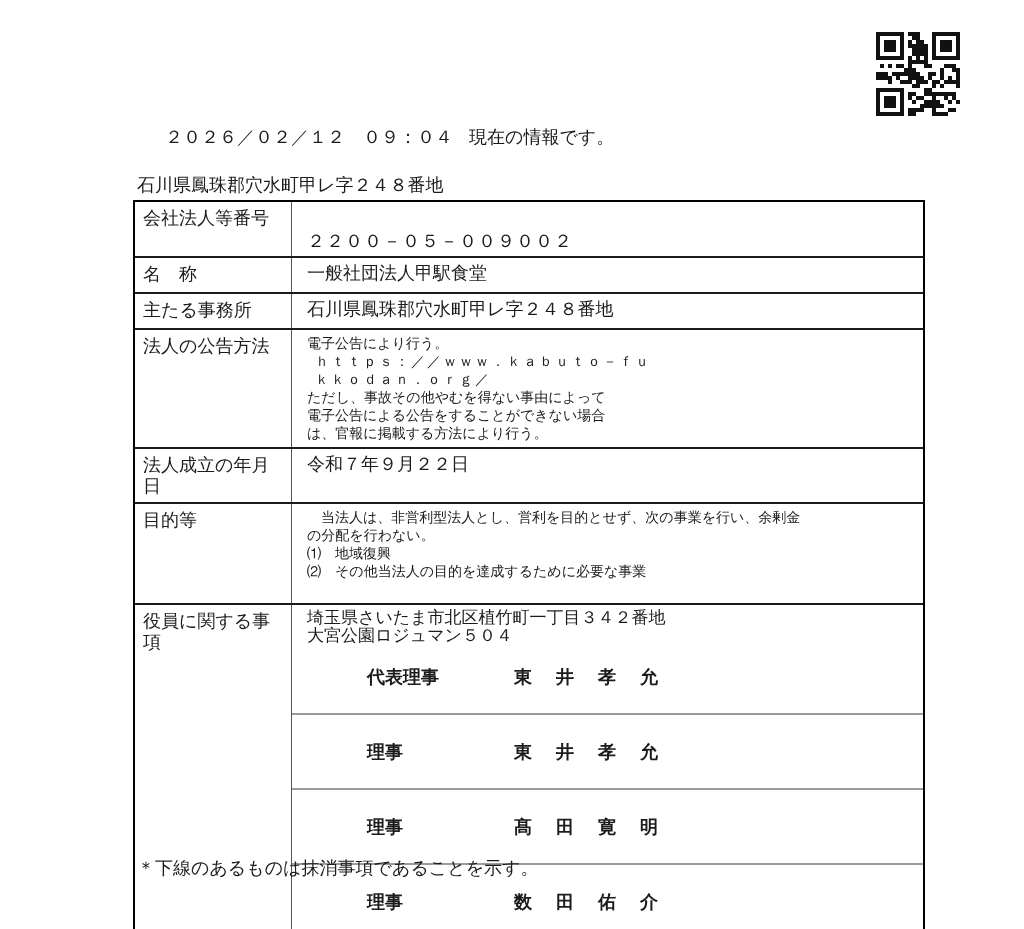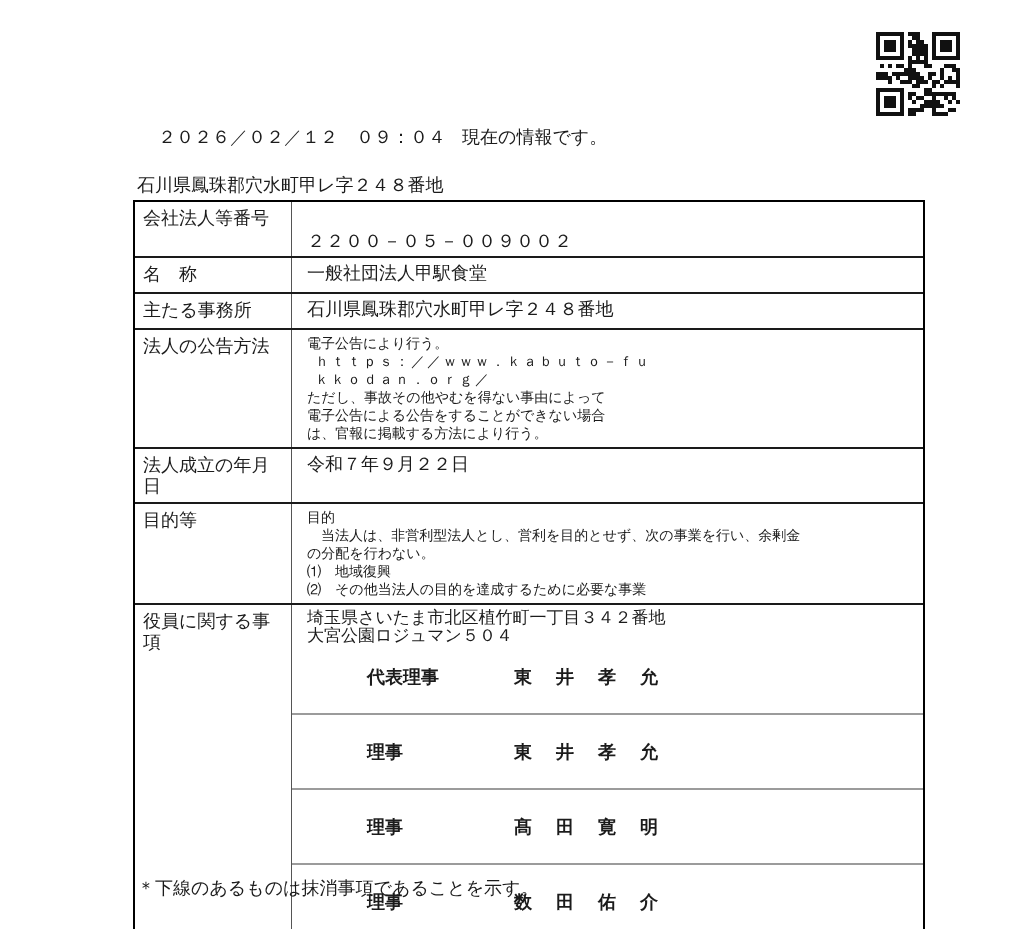--- a/index.html
+++ b/index.html
@@ -4,21 +4,21 @@
 <style>
   html,body{margin:0;padding:0;}
   body{
     width:1024px;height:929px;background:#ffffff;
     font-family:"Liberation Sans","DejaVu Sans",sans-serif;
     color:#1b1b1b;
   }
   .page{position:relative;width:1024px;height:929px;overflow:hidden;background:#fff;}
 
   
-  .datetime-line{position:absolute;left:138px;top:104px;font-size:18px;white-space:pre;}
+  .datetime-line{position:absolute;left:145px;top:104px;font-size:18px;white-space:pre;}
   .datetime-line .note{margin-left:16px;}
   .addr-block{position:absolute;left:137px;top:138px;font-size:18px;line-height:19px;white-space:pre;}
   .qr{position:absolute;left:876px;top:32px;}
 
   
   .reg-table{
     position:absolute;left:133px;top:200px;width:792px;
     border:2px solid #000;box-sizing:border-box;background:#fff;
   }
   .row{display:flex;border-top:2px solid #1a1a1a;}
@@ -46,21 +46,21 @@
   .officer-sub{
     box-sizing:border-box;padding:5px 4px 4px 15px;
     font-size:18px;line-height:21px;min-height:32px;
   }
   .officer-sub.rep{font-size:17px;line-height:18px;min-height:64px;padding-top:4px;}
   .officer-sub + .officer-sub{border-top:2px solid #9b9b9b;}
   .officer-line{font-size:18px;line-height:21px;white-space:pre;margin-top:1px;font-weight:bold;}
   .officer-role{display:inline-block;width:147px;}
   .officer-name{letter-spacing:3px;}
 
-  .footer-note{position:absolute;left:137px;top:876px;font-size:18px;white-space:pre;}
+  .footer-note{position:absolute;left:137px;top:856px;font-size:18px;white-space:pre;}
 </style>
 </head>
 <body>
 
 <div class="page">
 
   <div class="datetime-line">
     <span>２０２６／０２／１２　０９：０４</span><span class="note">現在の情報です。</span>
   </div>
 
@@ -338,21 +338,20 @@
     </div>
 
     <div class="row r-estab">
       <div class="label-cell">法人成立の年月日</div>
       <div class="value-cell">令和７年９月２２日</div>
     </div>
 
     <div class="row r-purpose">
       <div class="label-cell">目的等</div>
       <div class="value-cell multi">
-        <div class="text-line">目的</div>
         <div class="text-line">　当法人は、非営利型法人とし、営利を目的とせず、次の事業を行い、余剰金</div>
         <div class="text-line">の分配を行わない。</div>
         <div class="text-line">⑴　地域復興</div>
         <div class="text-line">⑵　その他当法人の目的を達成するために必要な事業</div>
       </div>
     </div>
 
     <div class="row">
       <div class="label-cell">役員に関する事項</div>
       <div class="officers-col">

